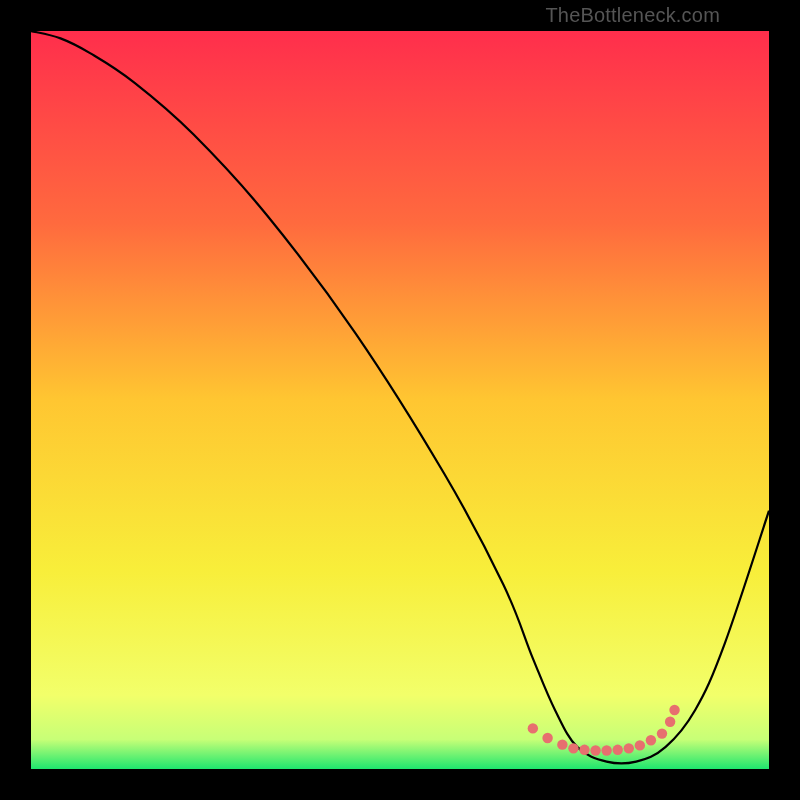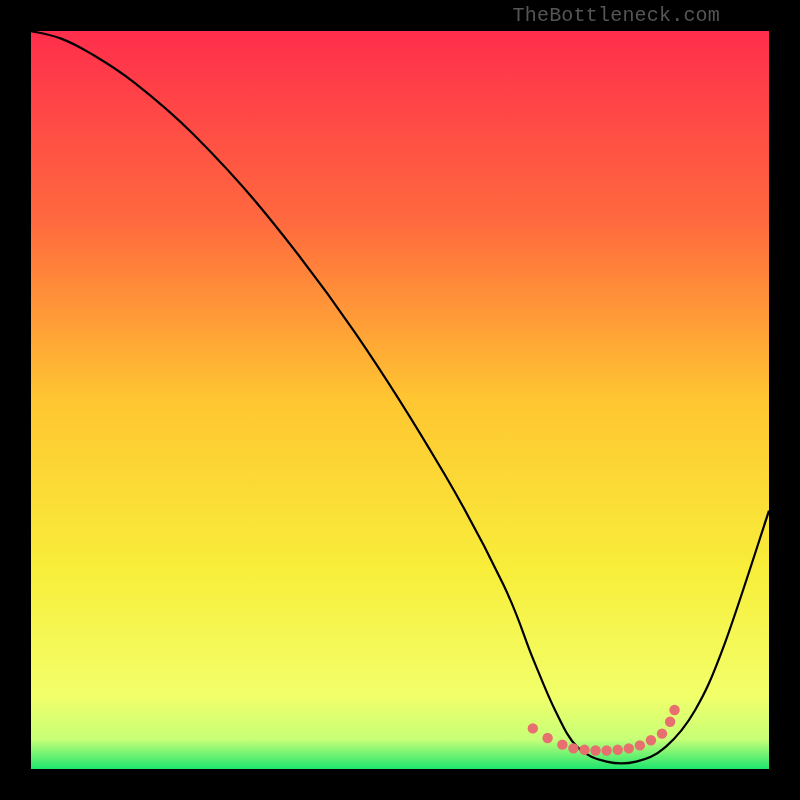--- a/index.html
+++ b/index.html
@@ -9,21 +9,20 @@
     width: 800px;
     height: 800px;
     position: relative;
     font-family: Arial, sans-serif;
   }
   .outer {
     width: 732px;
     height: 800px;
     background: #000;
     position: relative;
-    font-family: Liberation Mono, monospace;
   }
   .watermark {
     position: absolute;
     top: 4px;
     right: 12px;
     color: #555;
     font-size: 20px;
     font-weight: 500;
     letter-spacing: 0.2px;
   }

